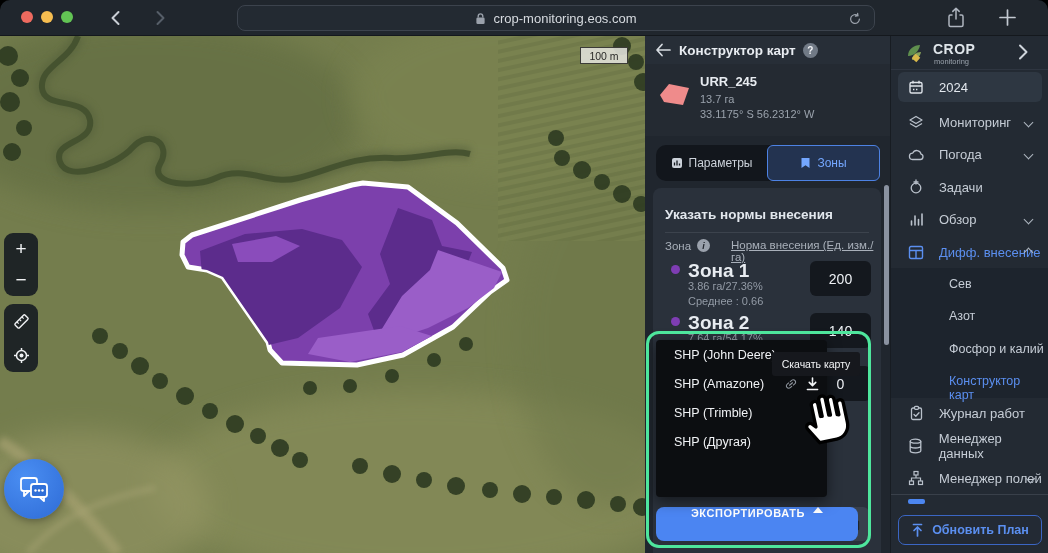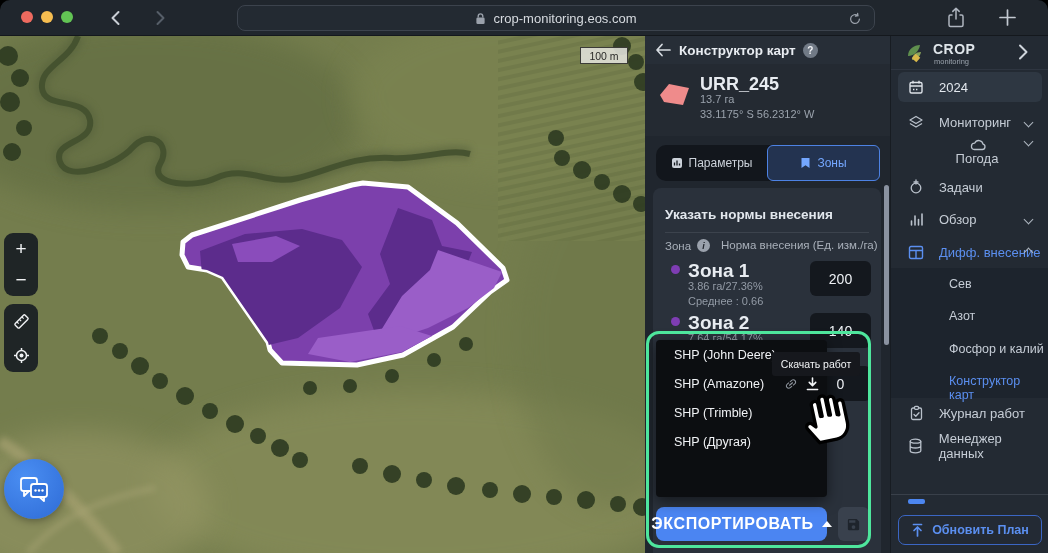--- a/index.html
+++ b/index.html
@@ -46,22 +46,22 @@
   .zone-sub{color:#939ba6;font-size:11px;}
   .rate-input{position:absolute;left:157px;width:61px;height:35px;background:#14181e;border-radius:6px;
     color:#eef1f5;font-size:14px;display:flex;align-items:center;justify-content:center;}
   .info-badge{width:13px;height:13px;border-radius:50%;background:#9aa1ac;color:#22272e;font-size:9px;
     font-weight:bold;display:inline-flex;align-items:center;justify-content:center;font-style:italic;}
   .dropdown{position:absolute;left:11px;top:304px;width:171px;height:157px;background:#0c0e11;
     border-radius:4px;z-index:30;box-shadow:0 4px 14px rgba(0,0,0,.5);}
   .dd-item{height:29px;display:flex;align-items:center;padding-left:18px;color:#f0f2f5;font-size:12.5px;cursor:pointer;}
   .tooltip{position:absolute;left:127px;top:316px;width:88px;height:24px;background:#16181d;border-radius:3px;
     color:#f2f4f6;font-size:10.5px;display:flex;align-items:center;justify-content:center;z-index:40;}
-  .export-btn{position:absolute;left:11px;top:471px;width:171px;height:34px;background:#4b85f2;border-radius:8px;
-    color:#fff;font-size:16px;font-weight:bold;letter-spacing:.6px;display:flex;align-items:center;
+  .export-btn{position:absolute;left:11px;top:471px;width:202px;height:34px;background:#4b85f2;border-radius:8px;
+    color:#fff;font-size:11px;font-weight:bold;letter-spacing:.6px;display:flex;
     justify-content:center;gap:8px;cursor:pointer;z-index:10;}
   .caret-up{width:0;height:0;border-left:5px solid transparent;border-right:5px solid transparent;
     border-bottom:6px solid #fff;}
   .save-btn{position:absolute;left:193px;top:471px;width:31px;height:34px;background:#39414d;border-radius:6px;
     display:flex;align-items:center;justify-content:center;cursor:pointer;}
   .scroll-thumb{position:absolute;left:239px;top:149px;width:5px;height:160px;background:#8a92a0;border-radius:3px;z-index:25;}
   .annotation{position:absolute;left:646px;top:331px;width:219px;height:211px;border:3px solid #4ee69d;
     border-radius:13px;z-index:80;pointer-events:none;}
   .hand{position:absolute;left:152px;top:350px;z-index:60;}
   
@@ -238,21 +238,21 @@
           <path d="M7 1.5 L2 7 L7 12.5 M2.5 7 H15" fill="none" stroke="#d6dbe1" stroke-width="1.7" stroke-linecap="round" stroke-linejoin="round"></path>
         </svg>
       <span class="panel-title">Конструктор карт</span>
       <span class="help-badge">?</span>
     </div>
 
     <div class="field-block">
       <svg style="position:absolute;left:11px;top:17px;" width="36" height="30" viewBox="0 0 36 30">
         <polygon points="4,14 13,3 33,7 27,24 8,21" fill="#ef8b8b"></polygon>
       </svg>
-      <div style="position:absolute;left:55px;top:10px;color:#e8ecf1;font-size:18px;font-weight:bold;">URR_245</div>
+      <div style="position:absolute;left:55px;top:10px;color:#e8ecf1;font-size:13px;font-weight:bold;">URR_245</div>
       <div style="position:absolute;left:55px;top:29px;color:#9aa2ac;font-size:11px;">13.7 га</div>
       <div style="position:absolute;left:55px;top:44px;color:#9aa2ac;font-size:11px;">33.1175° S 56.2312° W</div>
     </div>
 
     <div class="tabs">
       <div class="tab">
         <svg width="12" height="12" viewBox="0 0 12 12">
             <rect x="1" y="1" width="10" height="10" rx="2" fill="#ccd2da"></rect>
             <path d="M3.5 8.5 V5.5 M6 8.5 V3.5 M8.5 8.5 V6.5" stroke="#12161c" stroke-width="1.3"></path>
           </svg>
@@ -266,21 +266,21 @@
       </div>
     </div>
 
     <div class="card">
       <div class="sec-title">Указать нормы внесения</div>
       <div class="divider"></div>
       <div style="position:absolute;left:12px;top:51px;display:flex;align-items:center;gap:6px;">
         <span class="colhead">Зона</span>
         <span class="info-badge">i</span>
       </div>
-      <div class="colhead" style="position:absolute;left:68px;top:51px;">Норма внесения (Ед. изм./га)</div>
+      <div class="colhead" style="position:absolute;left:78px;top:51px;text-decoration:underline;">Норма внесения (Ед. изм./га)</div>
 
       <div class="zone-dot" style="left:18px;top:77px;"></div>
       <div class="zone-name" style="position:absolute;left:35px;top:72px;">Зона 1</div>
       <div class="zone-sub" style="position:absolute;left:35px;top:92px;">3.86 га/27.36%</div>
       <div class="zone-sub" style="position:absolute;left:35px;top:107px;">Среднее : 0.66</div>
       <div class="rate-input" style="top:73px;">200</div>
 
       <div class="zone-dot" style="left:18px;top:129px;"></div>
       <div class="zone-name" style="position:absolute;left:35px;top:124px;">Зона 2</div>
       <div class="zone-sub" style="position:absolute;left:35px;top:144px;">7.64 га/54.17%</div>
@@ -302,21 +302,21 @@
           <svg width="13" height="14" viewBox="0 0 14 15">
               <path d="M7 1 V9 M3.5 5.8 L7 9.3 L10.5 5.8" fill="none" stroke="#f2f4f6" stroke-width="1.7" stroke-linecap="round" stroke-linejoin="round"></path>
               <path d="M1.5 13.5 H12.5" stroke="#f2f4f6" stroke-width="1.7" stroke-linecap="round"></path>
             </svg>
         </span>
       </div>
       <div class="dd-item">SHP (Trimble)</div>
       <div class="dd-item">SHP (Другая)</div>
     </div>
 
-    <div class="tooltip">Скачать работ</div>
+    <div class="tooltip">Скачать карту</div>
 
     <svg class="hand" width="58" height="62" viewBox="0 0 24 26">
       <g transform="rotate(-12 12 13)">
         <path d="M7.2 23 L3.4 16.4 C3 15.7 3.2 14.8 3.9 14.4 C4.5 14.1 5.2 14.2 5.7 14.7 L7 16.2 L7 7 C7 6.2 7.6 5.6 8.4 5.6 C9.2 5.6 9.8 6.2 9.8 7 L9.8 12.3 L10.5 12.4 L10.5 5.4 C10.5 4.6 11.1 4 11.9 4 C12.7 4 13.3 4.6 13.3 5.4 L13.3 12.5 L14 12.6 L14 6.3 C14 5.5 14.6 4.9 15.4 4.9 C16.2 4.9 16.8 5.5 16.8 6.3 L16.8 13 L17.5 13.2 L17.5 8.5 C17.5 7.7 18.1 7.1 18.9 7.1 C19.7 7.1 20.3 7.7 20.3 8.5 L20.3 17.2 C20.3 20.4 17.7 23 14.5 23 Z" fill="#ffffff" stroke="#000000" stroke-width="1.4" stroke-linejoin="round"></path>
       </g>
     </svg>
 
     <div class="export-btn">
       <span>ЭКСПОРТИРОВАТЬ</span>
       <span class="caret-up"></span>
@@ -363,21 +363,21 @@
       <span class="ic">
           <svg width="16" height="15" viewBox="0 0 16 15">
             <path d="M8 1.5 L14 5 L8 8.5 L2 5 Z" fill="none" stroke="#b9c1cb" stroke-width="1.3" stroke-linejoin="round"></path>
             <path d="M2 8.5 L8 12 L14 8.5" fill="none" stroke="#b9c1cb" stroke-width="1.3" stroke-linejoin="round"></path>
           </svg>
         </span>
       <span class="lbl">Мониторинг</span>
       <span class="chev down side-chev"></span>
     </div>
 
-    <div class="side-item" style="top:102px;flex-direction:column;">
+    <div class="side-item" style="top:102px;">
       <span class="ic">
           <svg width="17" height="13" viewBox="0 0 17 13">
             <path d="M4.5 11.5 a3.2 3.2 0 0 1 .3-6.4 A4.3 4.3 0 0 1 13 6.2 a2.7 2.7 0 0 1-.6 5.3 Z" fill="none" stroke="#b9c1cb" stroke-width="1.3" stroke-linejoin="round"></path>
           </svg>
         </span>
       <span class="lbl">Погода</span>
       <span class="chev down side-chev"></span>
     </div>
 
     <div class="side-item" style="top:135px;">
@@ -431,20 +431,32 @@
     <div class="side-item" style="top:394px;">
       <span class="ic">
           <svg width="15" height="16" viewBox="0 0 15 16">
             <ellipse cx="7.5" cy="3.2" rx="5.3" ry="2" fill="none" stroke="#b9c1cb" stroke-width="1.3"></ellipse>
             <path d="M2.2 3.2 V12.8 C2.2 13.9 4.6 14.8 7.5 14.8 C10.4 14.8 12.8 13.9 12.8 12.8 V3.2 M2.2 8 C2.2 9.1 4.6 10 7.5 10 C10.4 10 12.8 9.1 12.8 8" fill="none" stroke="#b9c1cb" stroke-width="1.3"></path>
           </svg>
         </span>
       <span class="lbl">Менеджер данных</span>
     </div>
 
+    <div class="side-item" style="top:426px;">
+      <span class="ic">
+          <svg width="16" height="16" viewBox="0 0 16 16">
+            <rect x="6" y="1.5" width="4" height="3.5" fill="none" stroke="#b9c1cb" stroke-width="1.2"></rect>
+            <rect x="1.5" y="11" width="4" height="3.5" fill="none" stroke="#b9c1cb" stroke-width="1.2"></rect>
+            <rect x="10.5" y="11" width="4" height="3.5" fill="none" stroke="#b9c1cb" stroke-width="1.2"></rect>
+            <path d="M8 5 V8 M3.5 11 V8 H12.5 V11" fill="none" stroke="#b9c1cb" stroke-width="1.2"></path>
+          </svg>
+        </span>
+      <span class="lbl">Менеджер полей</span>
+      <span class="chev down" style="position:absolute;left:136px;"></span>
+    </div>
 
     <div class="side-divider"></div>
     <div style="position:absolute;left:17px;top:463px;width:17px;height:5px;border-radius:2px;background:#4c86f0;"></div>
 
     <div class="update-btn">
       <svg width="13" height="14" viewBox="0 0 13 14">
           <path d="M6.5 13 V4.5 M3 7.5 L6.5 4 L10 7.5 M2.5 1.5 H10.5" fill="none" stroke="#5b8ff0" stroke-width="1.7" stroke-linecap="round" stroke-linejoin="round"></path>
         </svg>
       <span>Обновить План</span>
     </div>

